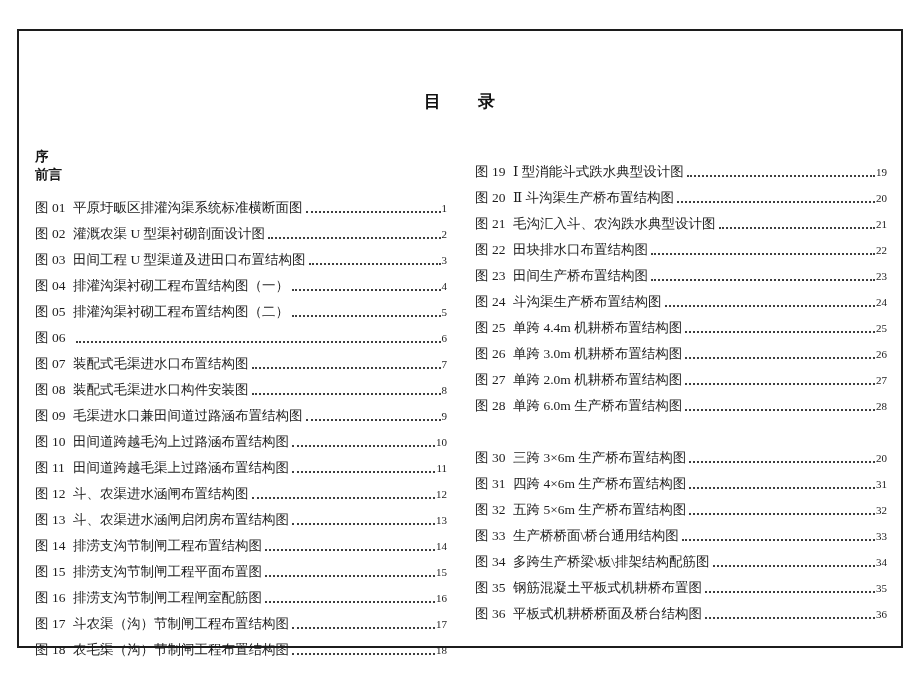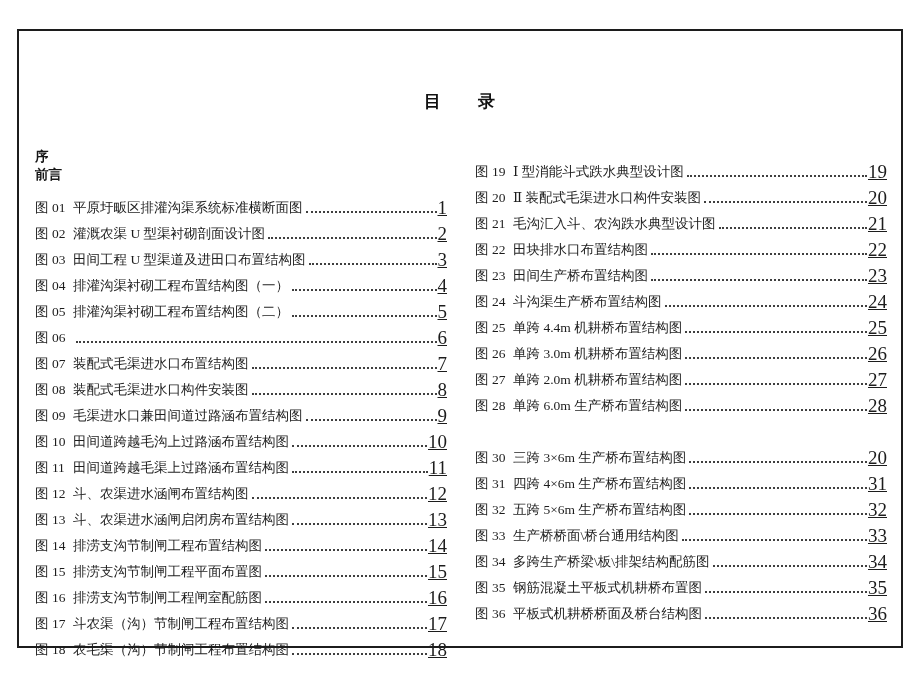--- a/index.html
+++ b/index.html
@@ -70,23 +70,22 @@
   .leader {
     flex: 1;
     min-width: 8px;
     height: 2px;
     border-bottom: 2px dotted #3f3f3f;
     margin: 6px 0 0 3px;
     align-self: center;
   }
   .pg {
     flex: none;
-    font-size: 19px;
+    font-size: 11px;
     margin-left: 1px;
-    text-decoration: underline;
   }
 </style>
 </head>
 <body>
 
 <div class="canvas">
   <div class="page-frame"></div>
 
   <div class="doc-title">目　　录</div>
 
@@ -209,21 +208,21 @@
   <div class="col col-right">
     <div class="rows" id="right-rows">
         <div class="row">
           <span class="lbl">图 19</span>
           <span class="ttl">Ⅰ 型消能斗式跌水典型设计图</span>
           <span class="leader"></span>
           <span class="pg">19</span>
         </div>
         <div class="row">
           <span class="lbl">图 20</span>
-          <span class="ttl">Ⅱ 装配式毛渠进水口构件安装图</span>
+          <span class="ttl">Ⅱ 斗沟渠生产桥布置结构图</span>
           <span class="leader"></span>
           <span class="pg">20</span>
         </div>
         <div class="row">
           <span class="lbl">图 21</span>
           <span class="ttl">毛沟汇入斗、农沟跌水典型设计图</span>
           <span class="leader"></span>
           <span class="pg">21</span>
         </div>
         <div class="row">

